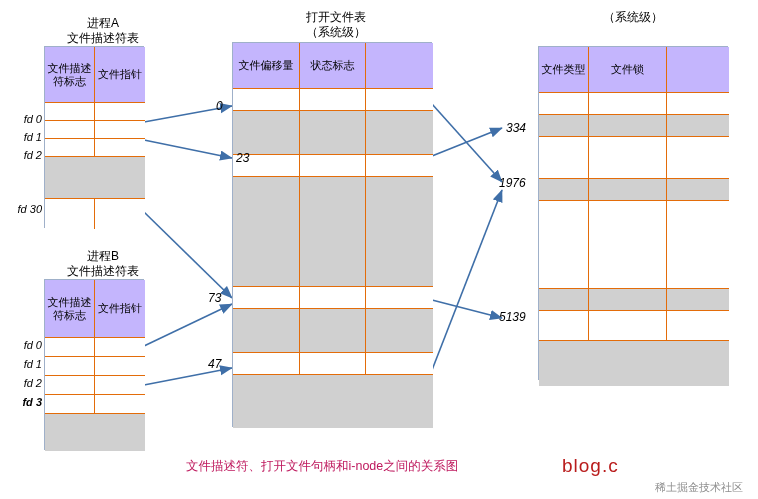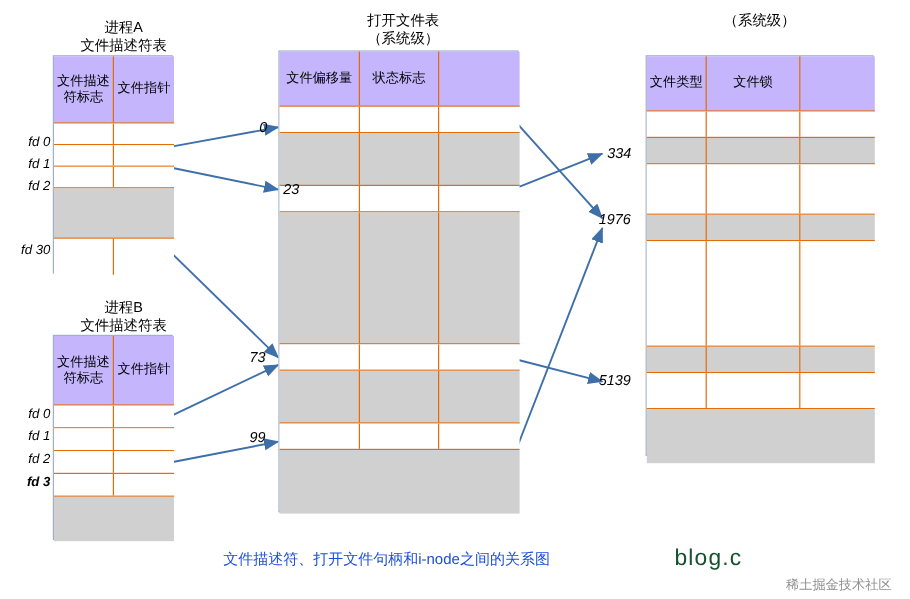--- a/index.html
+++ b/index.html
@@ -34,24 +34,24 @@
     position:absolute;font-style:italic;font-size:11px;color:#000;
     text-align:right;white-space:nowrap;
   }
   .offlab{
     position:absolute;font-style:italic;font-size:12px;color:#000;white-space:nowrap;
   }
   .inodelab{
     position:absolute;font-style:italic;font-size:12px;color:#000;white-space:nowrap;
   }
   .caption{
-    position:absolute;font-size:12.5px;color:#1d4ed8;white-space:nowrap;
+    position:absolute;font-size:12.5px;color:#be185d;white-space:nowrap;
   }
   .wm1{
-    position:absolute;font-size:19px;color:#14532d;white-space:nowrap;letter-spacing:1px;
+    position:absolute;font-size:19px;color:#b91c1c;white-space:nowrap;letter-spacing:1px;
   }
   .wm2{
     position:absolute;font-size:11px;color:#8f8f8f;white-space:nowrap;
   }
 </style>
 </head>
 <body>
 
 <div class="stage">
 
@@ -211,21 +211,21 @@
     <div class="row white" style="top:310px;height:22px;width:200px;border-bottom:1px solid #e36c09;">
       <div class="cell" style="left:0;width:67px;"></div>
       <div class="cell" style="left:67px;width:66px;"></div>
       <div class="cell last" style="left:133px;width:67px;"></div>
     </div>
     <div class="row gray" style="top:332px;height:53px;width:200px;"></div>
   </div>
   <div class="offlab" style="left:216px;top:99px;">0</div>
   <div class="offlab" style="left:208px;top:151px;margin-left:28px;">23</div>
   <div class="offlab" style="left:208px;top:291px;">73</div>
-  <div class="offlab" style="left:208px;top:357px;">99</div>
+  <div class="offlab" style="left:208px;top:357px;">47</div>
 
   <div class="tbl" style="left:538px;top:46px;width:190px;height:334px;">
     <div class="row hdr" style="top:0;height:46px;width:190px;border-bottom:1px solid #e36c09;">
       <div class="cell" style="left:0;width:50px;">
         <div class="hdrtext">文件类型</div>
       </div>
       <div class="cell" style="left:50px;width:78px;">
         <div class="hdrtext">文件锁</div>
       </div>
       <div class="cell last" style="left:128px;width:62px;">

